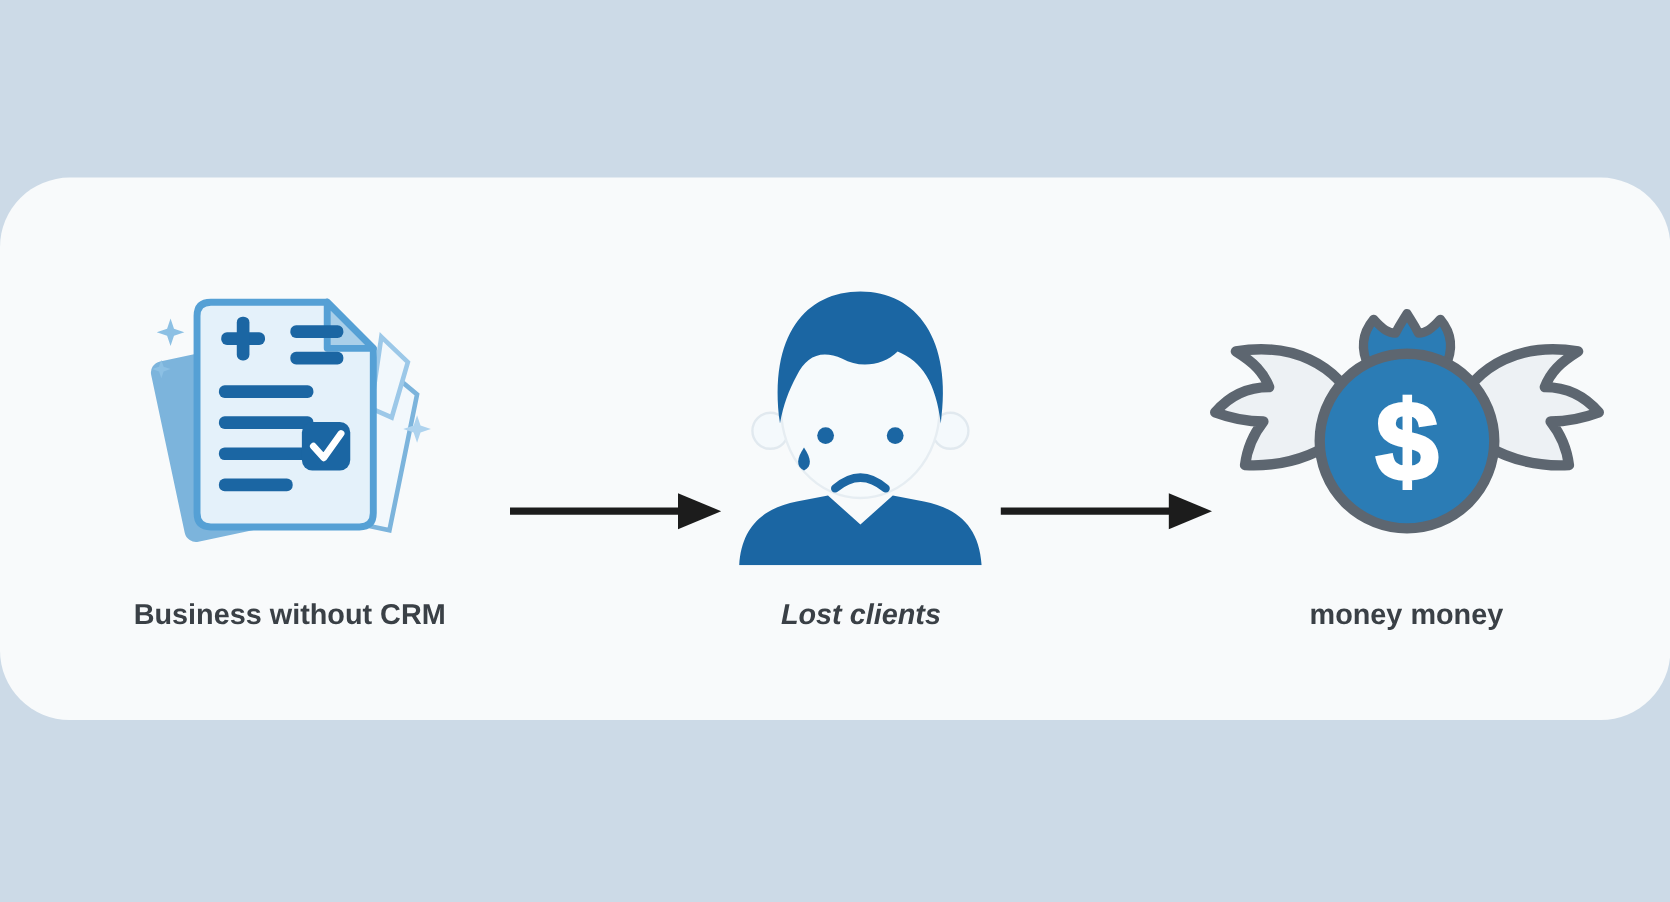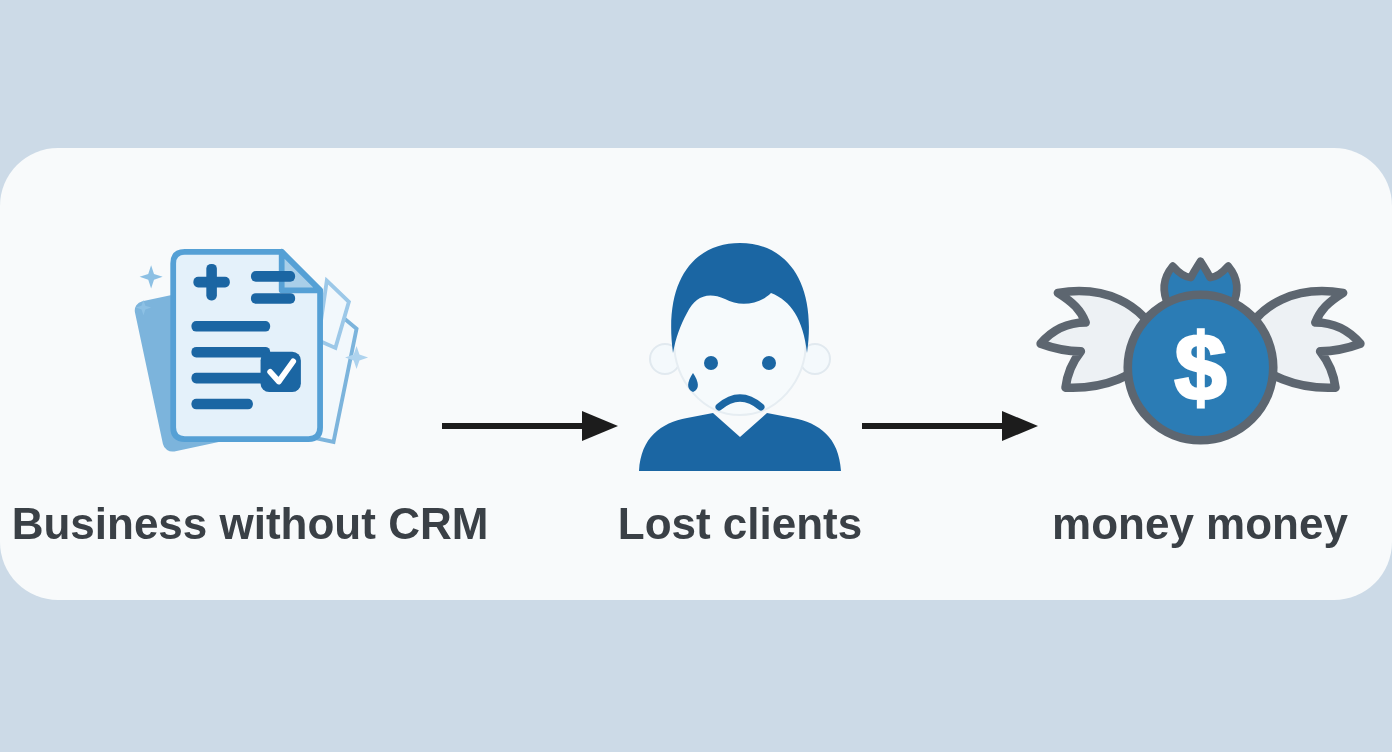--- a/index.html
+++ b/index.html
@@ -28,31 +28,31 @@
     align-items: flex-start;
     padding: 70px 60px 0 60px;
     width: 100%;
   }
   .step {
     display: flex;
     flex-direction: column;
     align-items: center;
   }
   .step-1 { width: 380px; }
-  .step-2 { width: 240px; }
+  .step-2 { width: 240px; font-style: italic; }
   .step-3 { width: 320px; }
   .icon-wrap {
     height: 255px;
     display: flex;
     align-items: center;
     justify-content: center;
   }
   .step-label {
     margin-top: 26px;
-    font-size: 44px;
+    font-size: 24px;
     font-weight: 700;
     color: #3a4046;
     white-space: nowrap;
     text-align: right;
   }
   .arrow-cell {
     flex: 1;
     display: flex;
     justify-content: center;
     margin-top: 188px;

